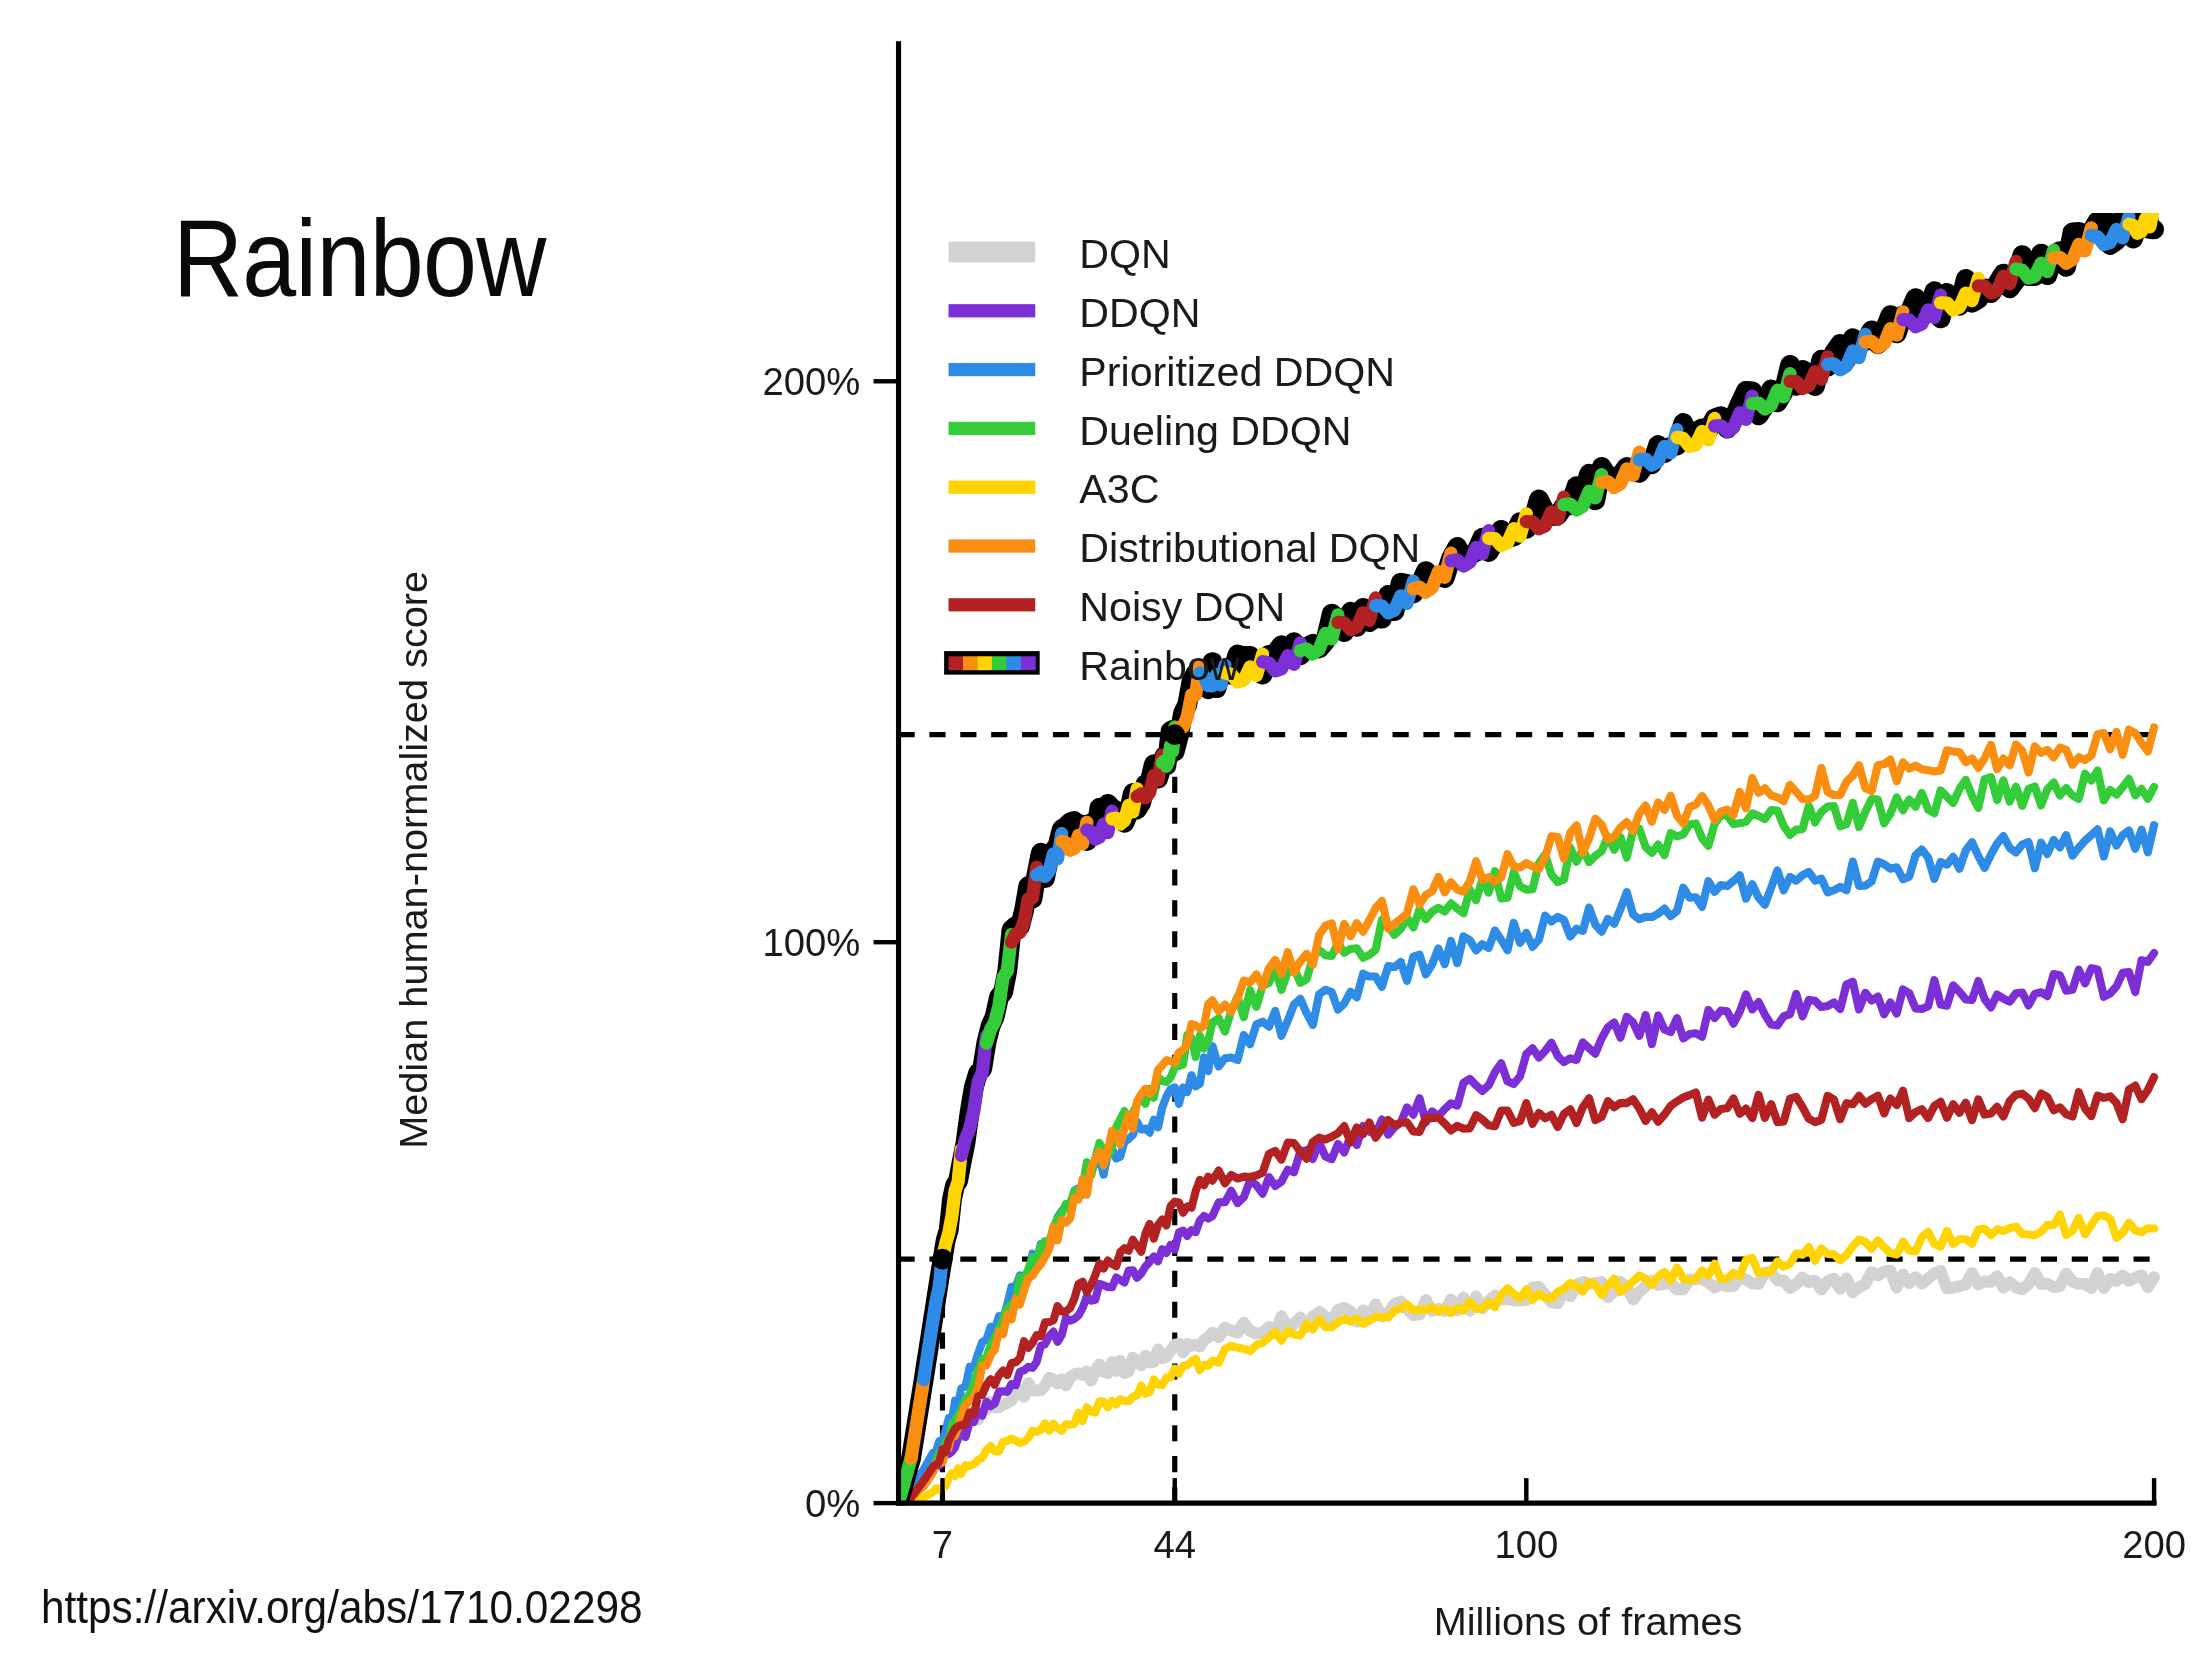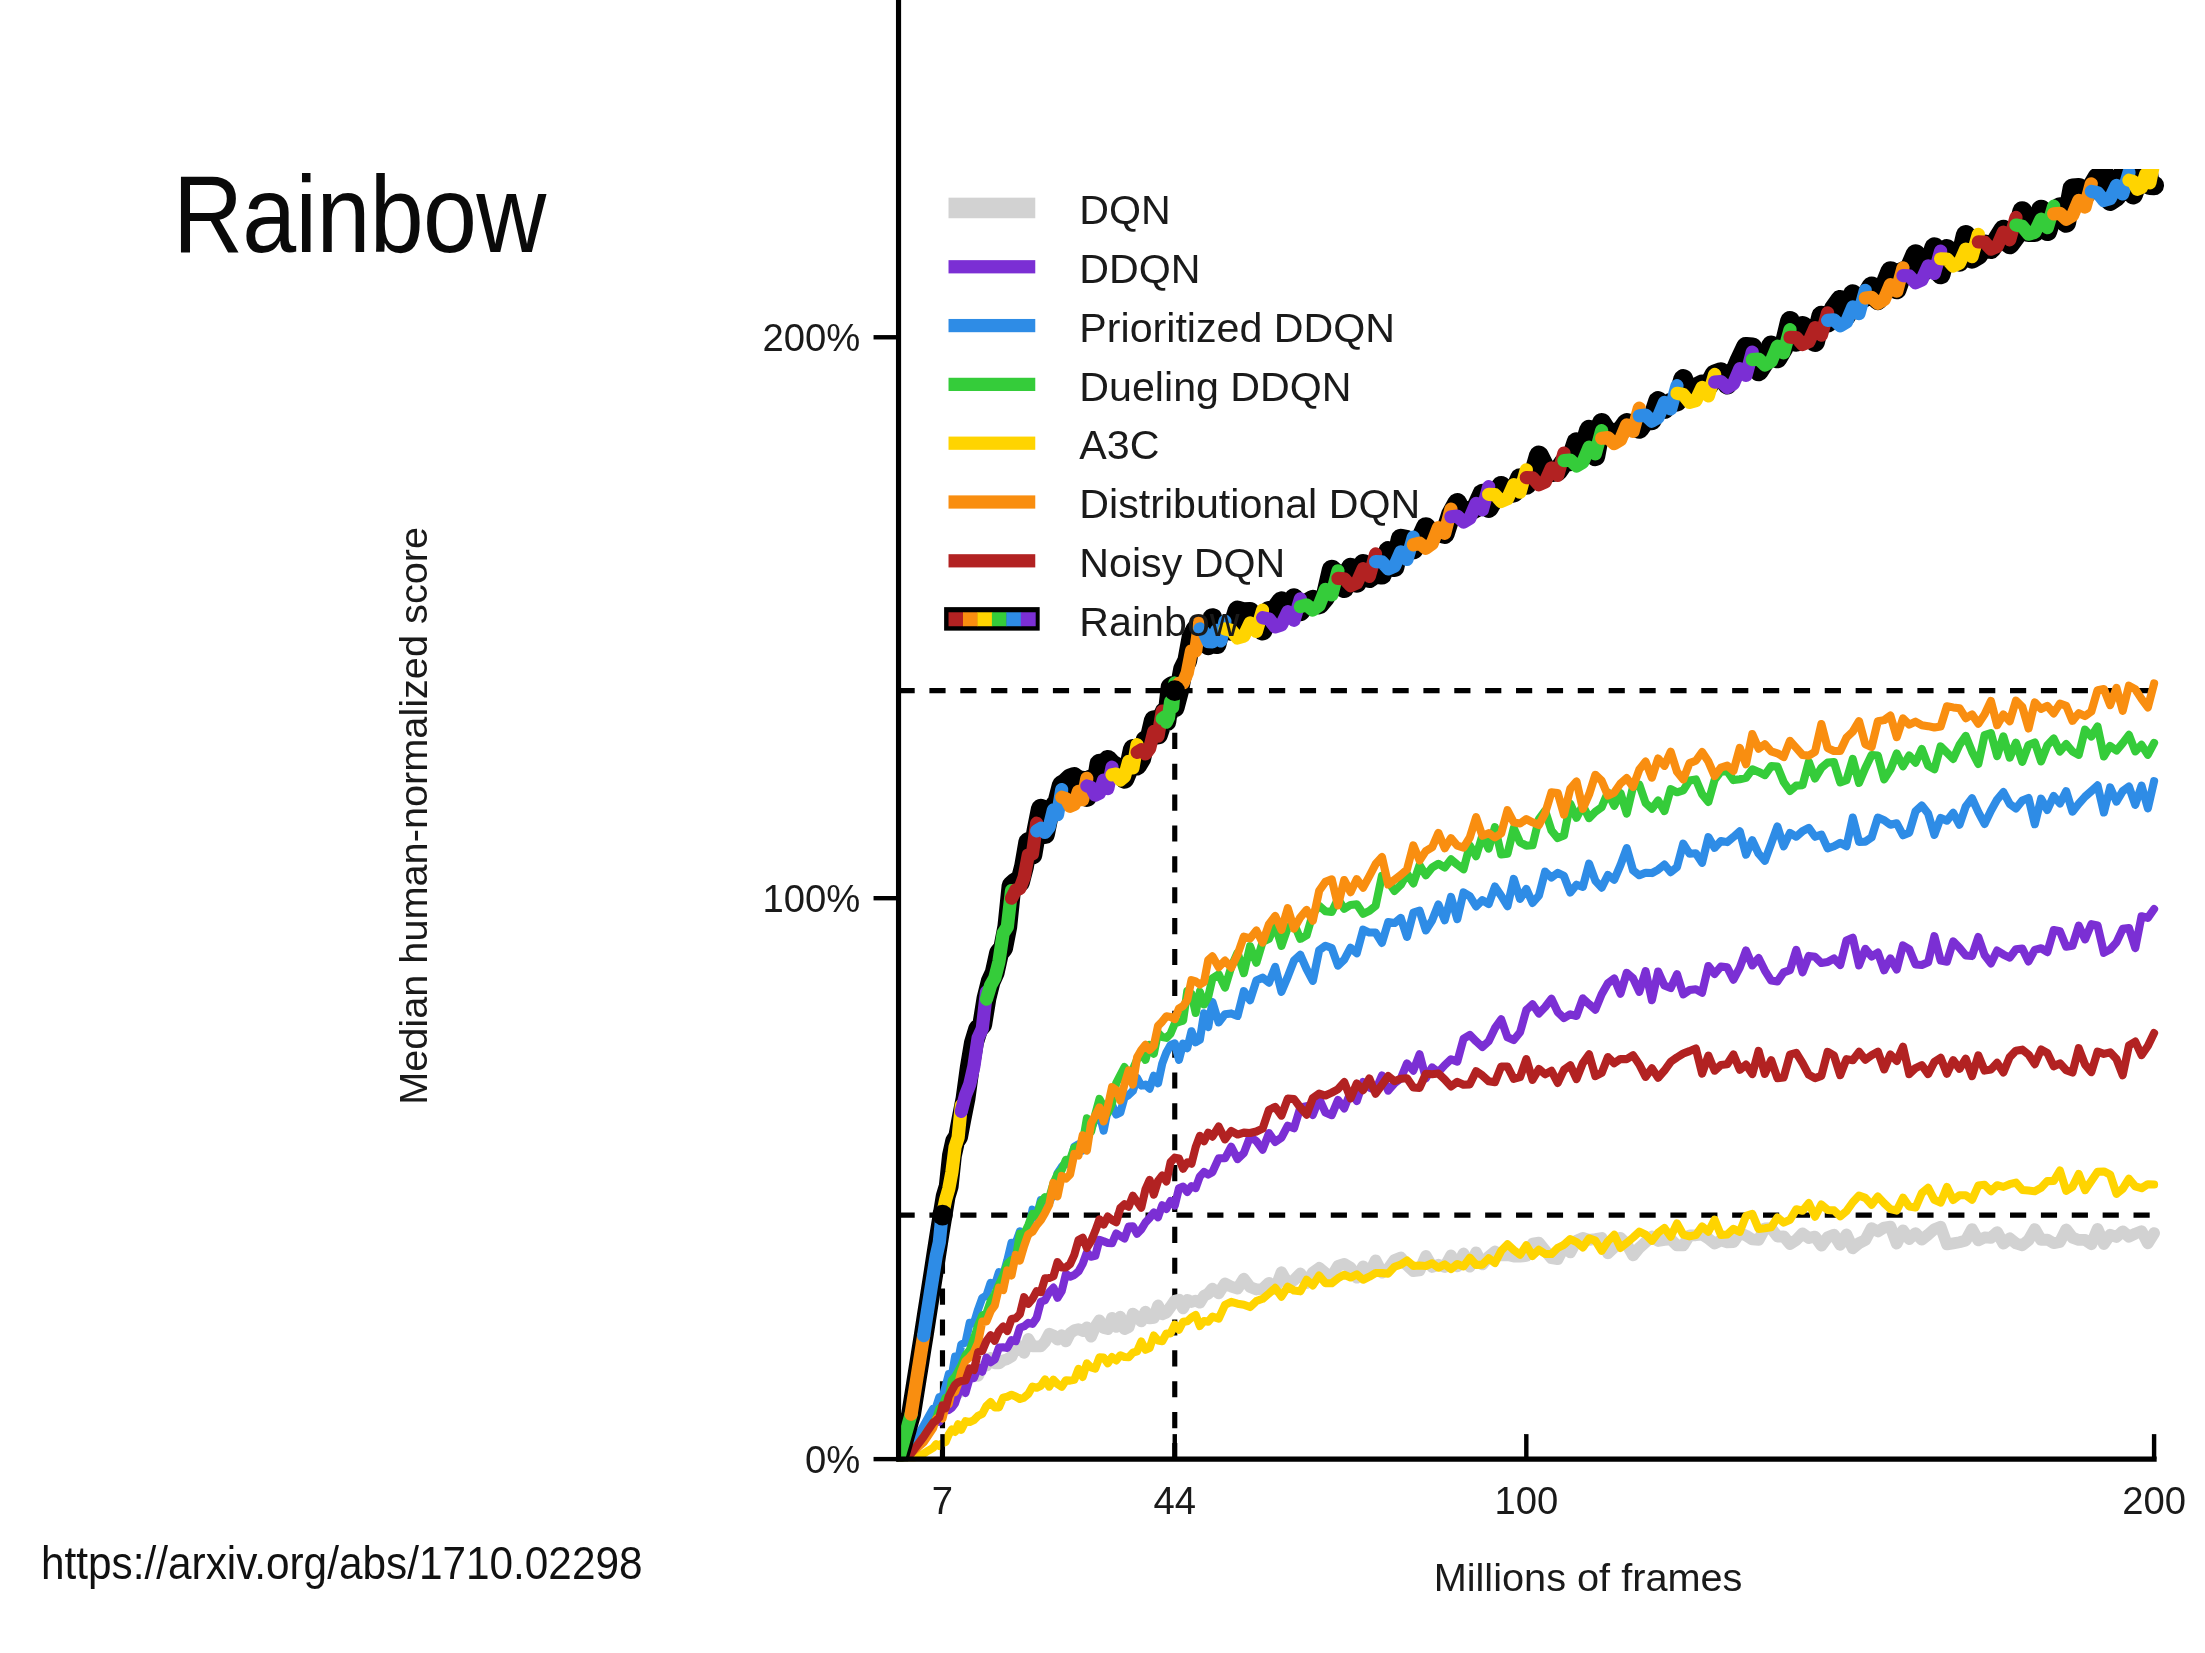--- a/index.html
+++ b/index.html
@@ -1,20 +1,20 @@
 <!DOCTYPE html>
 <html style="font-size:11.8px"><head>
 <meta charset="utf-8">
 <style>
   html,body{margin:0;padding:0;}
   body{
     width:2205px;height:1654px;background:#ffffff;overflow:hidden;
     font-family:"Liberation Sans",sans-serif;position:relative;
   }
-  #slide{position:absolute;inset:0;background:#fff;}
+  #slide{position:absolute;inset:0;background:#fff;margin-top:44px;}
 
   #title{
     position:absolute;left:173px;top:160px;
     font-family:"Liberation Sans",sans-serif;
     font-weight:300;font-size:97px;line-height:1;color:#0a0a0a;
     letter-spacing:-0.7px;white-space:nowrap;
     transform:scaleY(1.12);transform-origin:left top;
   }
 
   #source-url{

